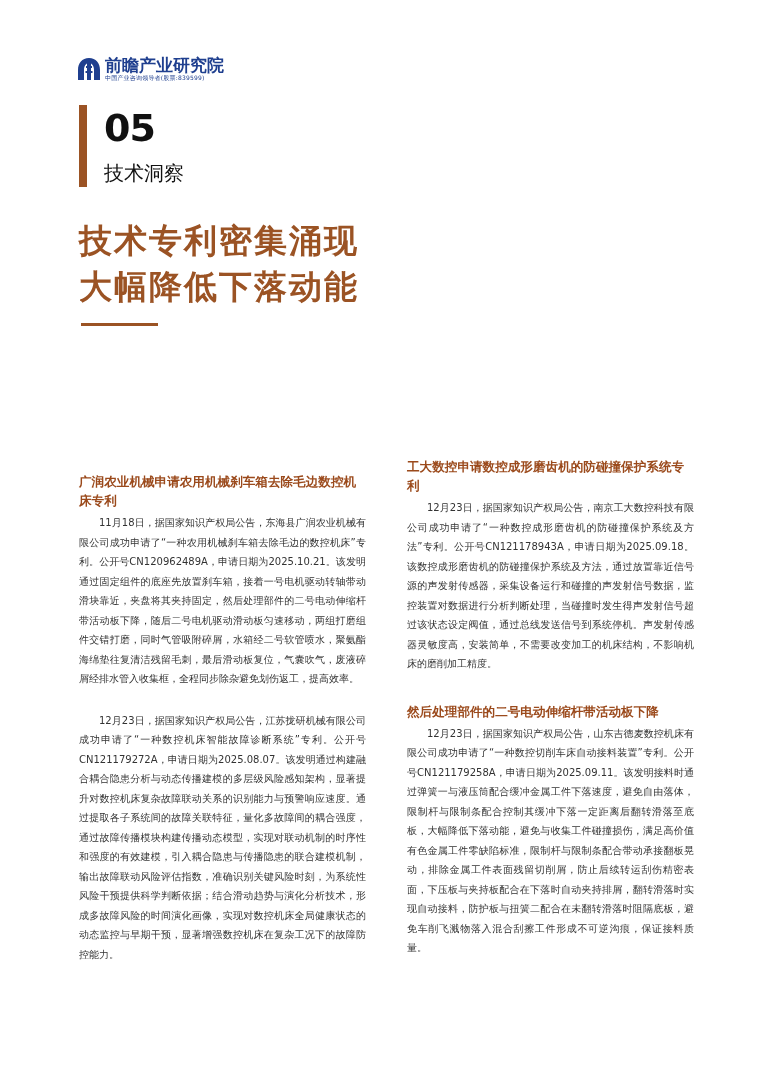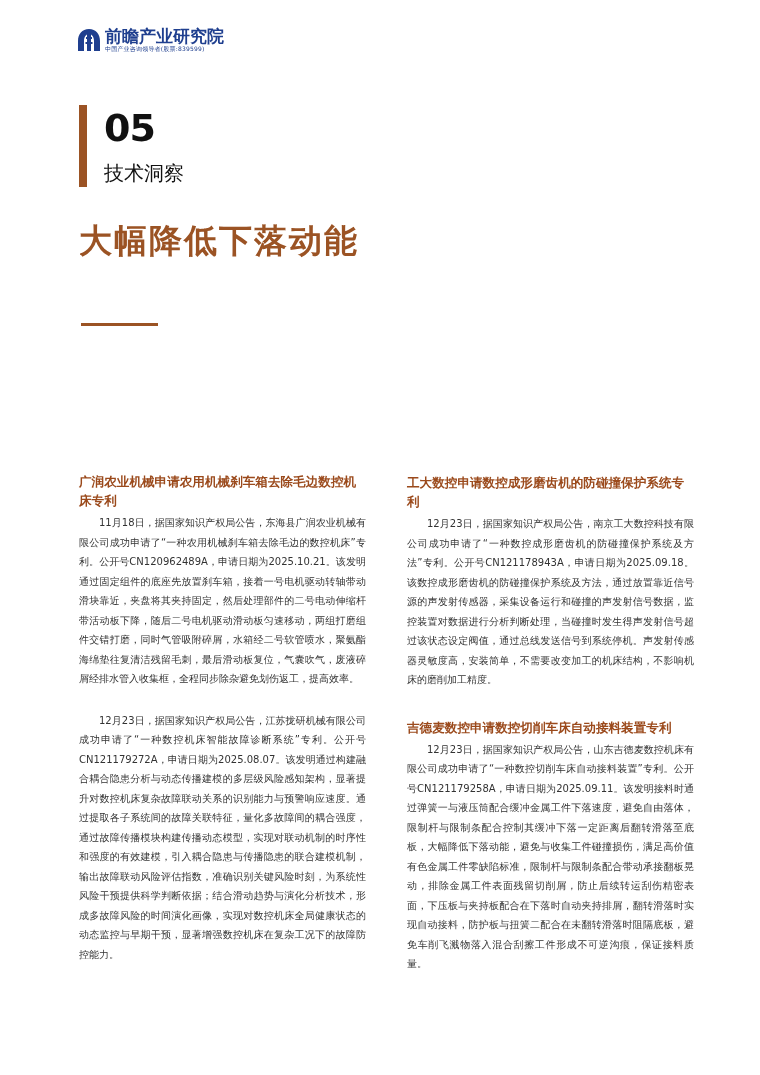--- a/index.html
+++ b/index.html
@@ -1,29 +1,29 @@
 <!DOCTYPE html>
 <html><head>
   <meta charset="utf-8">
   <style>
     html, body { margin:0; padding:0; background:#ffffff; }
     body { width:760px; height:1075px; position:relative; overflow:hidden; font-family:"DejaVu Sans", "Liberation Sans", sans-serif; }
-    .logo { position:absolute; left:77px; top:27px; display:flex; align-items:center; }
+    .logo { position:absolute; left:77px; top:56px; display:flex; align-items:center; }
     .logo-mark { width:24px; height:24px; position:relative; }
     .logo-text { margin-left:4px; }
     .logo-name { font-size:17px; font-weight:bold; color:#1f3f8f; letter-spacing:0px; line-height:18px; }
     .logo-sub { font-size:6px; color:#1f3f8f; line-height:8px; letter-spacing:0.2px; white-space:nowrap; }
     .sec-bar { position:absolute; left:79px; top:105px; width:8px; height:82px; background:#9b5324; }
     .sec-num { position:absolute; left:104px; top:98px; font-size:38px; font-weight:bold; color:#111; line-height:60px; font-family:"DejaVu Sans", sans-serif; letter-spacing:-1px; }
     .sec-title { position:absolute; left:104px; top:160px; font-size:20px; font-weight:normal; color:#111; line-height:26px; }
     .headline { position:absolute; left:79px; top:218px; font-size:33px; font-weight:bold; color:#9b5324; line-height:46px; letter-spacing:2px; }
     .rule { position:absolute; left:81px; top:323px; width:77px; height:3px; background:#9b5324; }
     .col { position:absolute; width:287px; }
     .col-left { left:79px; top:466px; }
-    .col-right { left:407px; top:467px; }
+    .col-right { left:407px; top:451px; }
     .art-title { font-size:12.6px; font-weight:bold; color:#9b4a1c; line-height:19px; margin:6px 0 3px 0; }
     .art-body { font-size:10px; color:#333; line-height:19.5px; text-indent:2em; margin:0; text-align:justify; }
     .gap { height:22px; }
   </style>
 </head>
 <body>
 
 <div class="logo">
   <div class="logo-mark">
     <svg width="24" height="24" viewBox="0 0 24 24">
@@ -37,20 +37,21 @@
     <div class="logo-name">前瞻产业研究院</div>
     <div class="logo-sub">中国产业咨询领导者(股票:839599)</div>
   </div>
 </div>
 
 <div class="sec-bar"></div>
 <div class="sec-num">05</div>
 <div class="sec-title">技术洞察</div>
 
 <div class="headline">
+  <div>技术专利密集涌现</div>
   <div>大幅降低下落动能</div>
 </div>
 <div class="rule"></div>
 
 <div class="col col-left">
   <div>
     <h3 class="art-title">广润农业机械申请农用机械刹车箱去除毛边数控机床专利</h3>
     <p class="art-body">11月18日，据国家知识产权局公告，东海县广润农业机械有限公司成功申请了“一种农用机械刹车箱去除毛边的数控机床”专利。公开号CN120962489A，申请日期为2025.10.21。该发明通过固定组件的底座先放置刹车箱，接着一号电机驱动转轴带动滑块靠近，夹盘将其夹持固定，然后处理部件的二号电动伸缩杆带活动板下降，随后二号电机驱动滑动板匀速移动，两组打磨组件交错打磨，同时气管吸附碎屑，水箱经二号软管喷水，聚氨酯海绵垫往复清洁残留毛刺，最后滑动板复位，气囊吹气，废液碎屑经排水管入收集框，全程同步除杂避免划伤返工，提高效率。</p>
   </div>
   <div class="gap"></div>
@@ -59,16 +60,16 @@
   </div>
 </div>
 
 <div class="col col-right">
   <div>
     <h3 class="art-title">工大数控申请数控成形磨齿机的防碰撞保护系统专利</h3>
     <p class="art-body">12月23日，据国家知识产权局公告，南京工大数控科技有限公司成功申请了“一种数控成形磨齿机的防碰撞保护系统及方法”专利。公开号CN121178943A，申请日期为2025.09.18。该数控成形磨齿机的防碰撞保护系统及方法，通过放置靠近信号源的声发射传感器，采集设备运行和碰撞的声发射信号数据，监控装置对数据进行分析判断处理，当碰撞时发生得声发射信号超过该状态设定阀值，通过总线发送信号到系统停机。声发射传感器灵敏度高，安装简单，不需要改变加工的机床结构，不影响机床的磨削加工精度。</p>
   </div>
   <div class="gap"></div>
   <div>
-    <h3 class="art-title">吉德麦数控申请数控切削车床自动接料装置专利</h3>
+    <h3 class="art-title">然后处理部件的二号电动伸缩杆带活动板下降</h3>
     <p class="art-body">12月23日，据国家知识产权局公告，山东吉德麦数控机床有限公司成功申请了“一种数控切削车床自动接料装置”专利。公开号CN121179258A，申请日期为2025.09.11。该发明接料时通过弹簧一与液压筒配合缓冲金属工件下落速度，避免自由落体，限制杆与限制条配合控制其缓冲下落一定距离后翻转滑落至底板，大幅降低下落动能，避免与收集工件碰撞损伤，满足高价值有色金属工件零缺陷标准，限制杆与限制条配合带动承接翻板晃动，排除金属工件表面残留切削屑，防止后续转运刮伤精密表面，下压板与夹持板配合在下落时自动夹持排屑，翻转滑落时实现自动接料，防护板与扭簧二配合在未翻转滑落时阻隔底板，避免车削飞溅物落入混合刮擦工件形成不可逆沟痕，保证接料质量。</p>
   </div>
 </div>
 
 </body></html>

